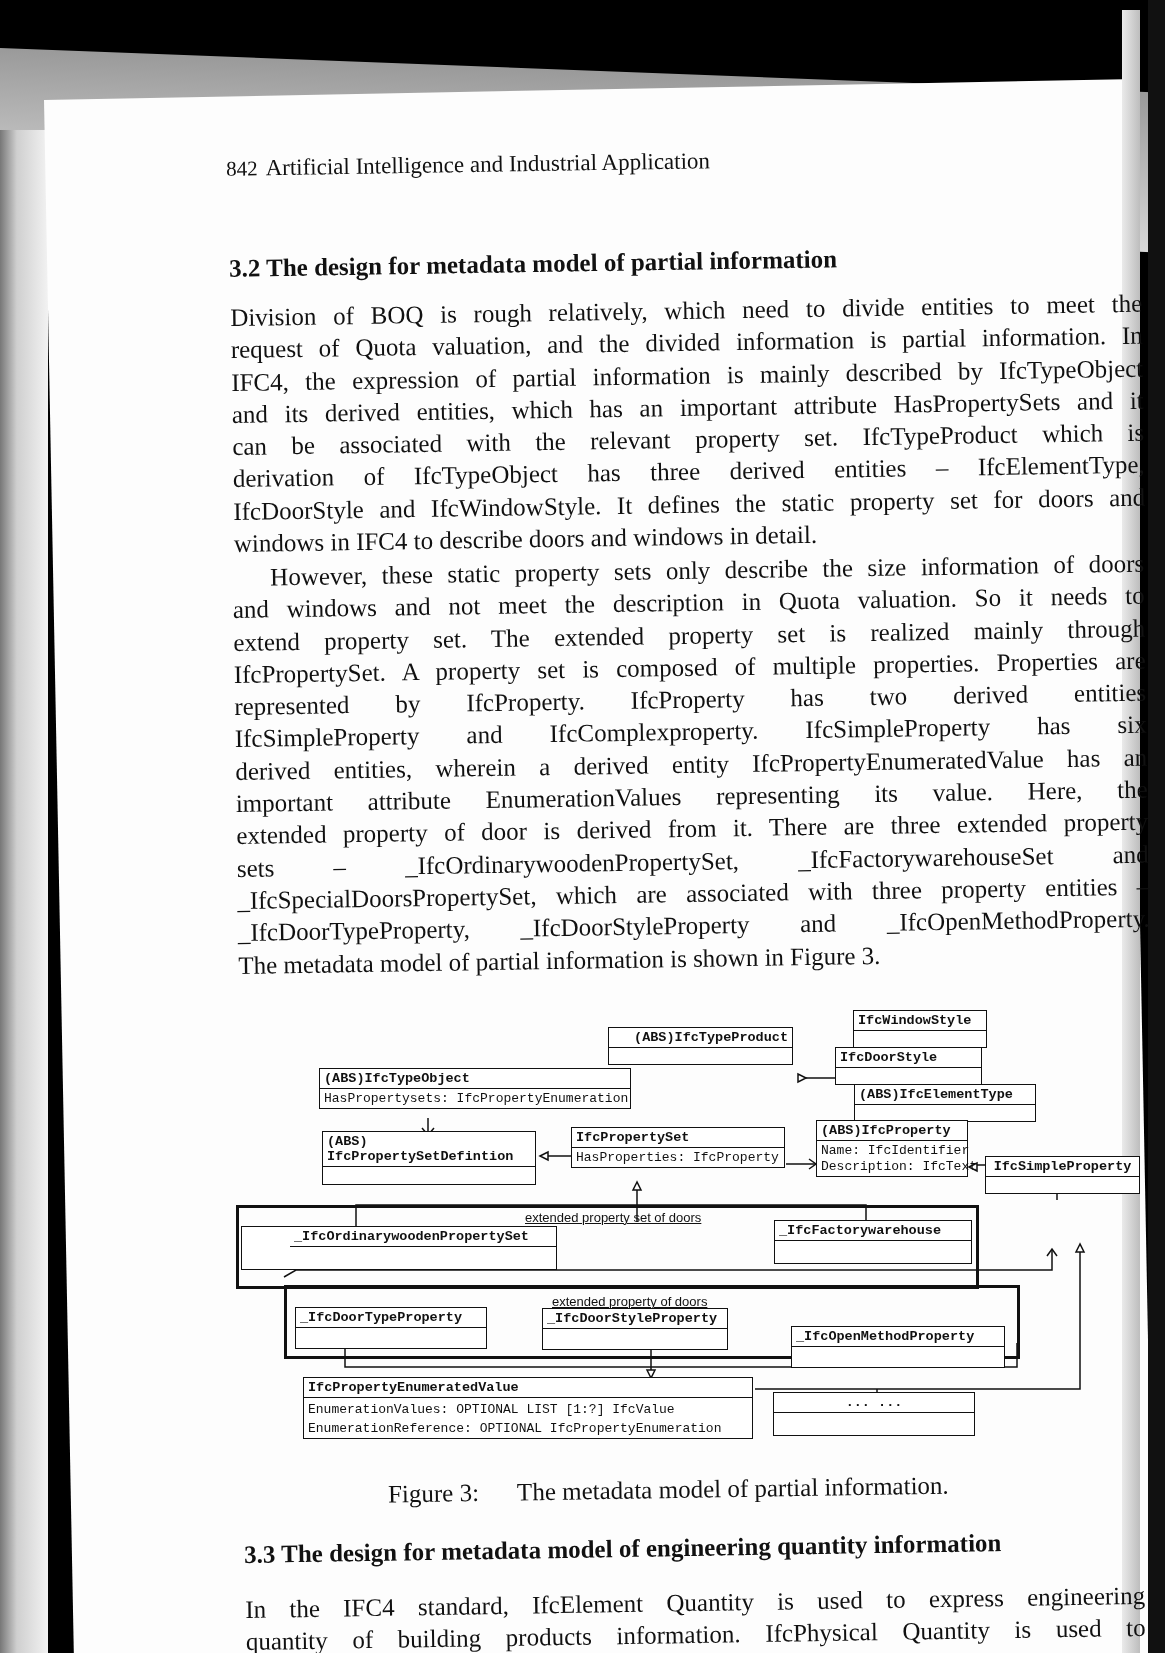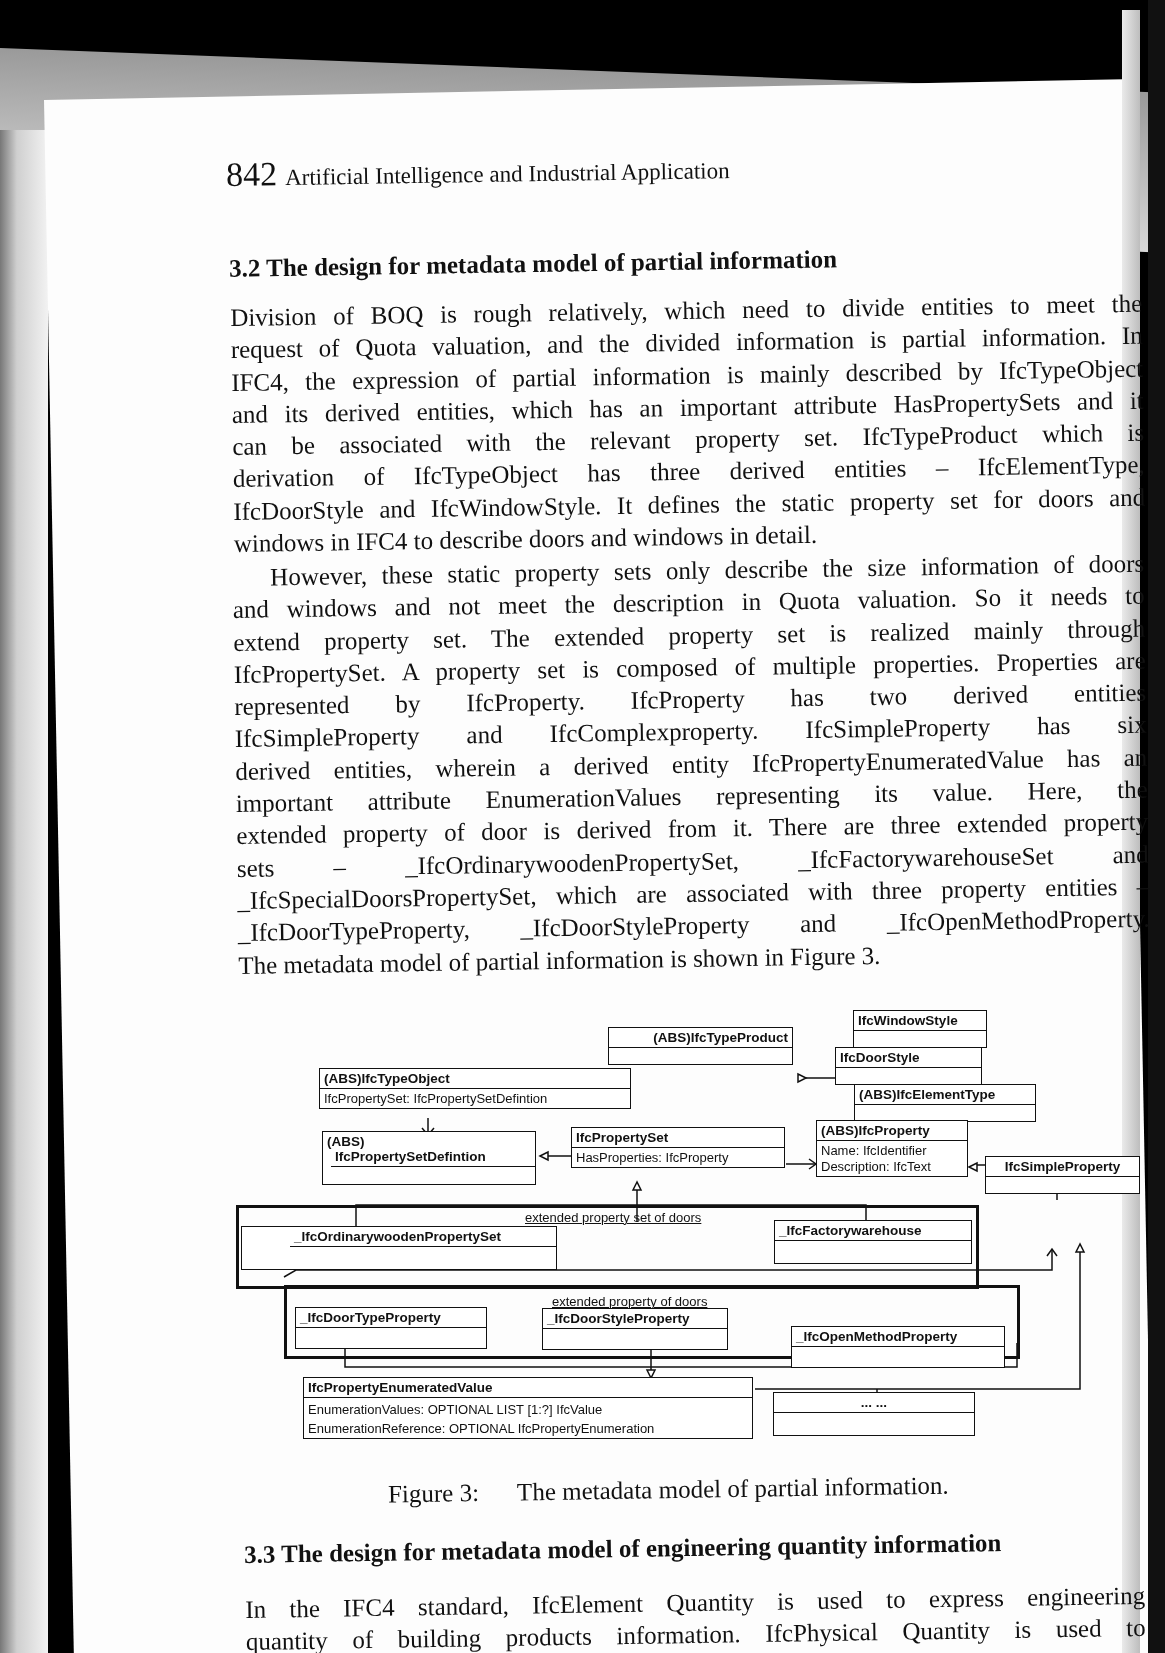--- a/index.html
+++ b/index.html
@@ -4,29 +4,29 @@
 <style>
   html,body{margin:0;padding:0;}
   body{width:1165px;height:1653px;position:relative;overflow:hidden;background:#000;font-family:"Liberation Serif",serif;color:#111;}
   .bg-gray{position:absolute;left:0;top:48px;width:1165px;height:160px;background:linear-gradient(180deg,#9a9a9a,#d8d8d8);transform:skewY(2.2deg);transform-origin:0 0;}
   .page{position:absolute;left:44px;top:100px;width:1080px;height:1600px;background:#fdfdfd;transform:rotate(-1.1deg);transform-origin:0 0;}
   .edge{position:absolute;left:0;top:130px;width:48px;height:1530px;background:linear-gradient(90deg,#777 0,#cfcfcf 35%,#f2f2f2 100%);}
   .edge2{position:absolute;left:1122px;top:10px;width:18px;height:1650px;background:linear-gradient(90deg,#eaeaea,#bdbdbd);}
   .rborder{position:absolute;left:1148px;top:0;width:17px;height:1653px;background:#111;}
   .abs{position:absolute;white-space:nowrap;}
   .runhead{font-size:23px;}
-  .runhead .pn{font-size:34px;margin-right:8px;}
+  .runhead .pn{font-size:21px;margin-right:8px;}
   .h2{font-weight:bold;font-size:25px;}
   .para{font-size:25px;line-height:32.3px;width:912px;text-align:justify;text-align-last:justify;white-space:normal;}
   .para .ln{display:block;height:32.3px;}
   .para .ln.last{text-align-last:left;}
   .caption{font-size:25px;}
   
   .dia{position:absolute;left:0;top:0;width:1165px;height:1653px;}
-  .box{position:absolute;border:1.6px solid #111;background:#fff;font-family:Liberation Sans, sans-serif;font-size:13.5px;}
+  .box{position:absolute;border:1.6px solid #111;background:#fff;font-family:Liberation Mono, monospace;font-size:13.5px;}
   .box .t{display:block;font-weight:bold;padding:2px 4px;border-bottom:1.4px solid #111;white-space:nowrap;}
   .box .a{display:block;padding:2px 4px;font-size:13px;line-height:15px;white-space:nowrap;min-height:12px;}
   .box .t.plain{font-weight:normal;}
   .grp{position:absolute;border:3.5px solid #111;}
   .glabel{position:absolute;font-family:"Liberation Sans",sans-serif;font-size:13px;white-space:nowrap;text-decoration:underline;text-decoration-thickness:1px;}
   svg.lines{position:absolute;left:0;top:0;}
 </style>
 </head>
 <body>
 
@@ -119,30 +119,30 @@
     <span class="t">IfcDoorStyle</span>
       <span class="a"></span>
   </div>
   <div class="box" style="left:854px;top:1084px;width:180px;">
     <span class="t">(ABS)IfcElementType</span>
       <span class="a"></span>
   </div>
 
   <div class="box" style="left:272px;top:1068px;width:310px;margin-left:47px;">
     <span class="t">(ABS)IfcTypeObject</span>
-    <span class="a">IfcPropertySet: IfcPropertySetDefintion</span>
+    <span class="a">HasPropertysets: IfcPropertyEnumeration</span>
   </div>
   <div class="box" style="left:608px;top:1027px;width:183px;text-align:right;">
     <span class="t">(ABS)IfcTypeProduct</span>
       <span class="a"></span>
   </div>
 
   <div class="box" style="left:322px;top:1131px;width:212px;height:52px;">
     <span class="t" style="border-bottom:none;padding-bottom:0;">(ABS)</span>
-    <span class="t" style="padding-top:0;margin-left:8px;">IfcPropertySetDefintion</span>
+    <span class="t" style="padding-top:0;">IfcPropertySetDefintion</span>
   </div>
   <div class="box" style="left:571px;top:1127px;width:212px;">
     <span class="t">IfcPropertySet</span>
     <span class="a">HasProperties: IfcProperty</span>
   </div>
   <div class="box" style="left:816px;top:1120px;width:150px;">
     <span class="t">(ABS)IfcProperty</span>
     <span class="a">Name:  IfcIdentifier</span>
     <span class="a" style="margin-top:-3px;">Description: IfcText</span>
   </div>

